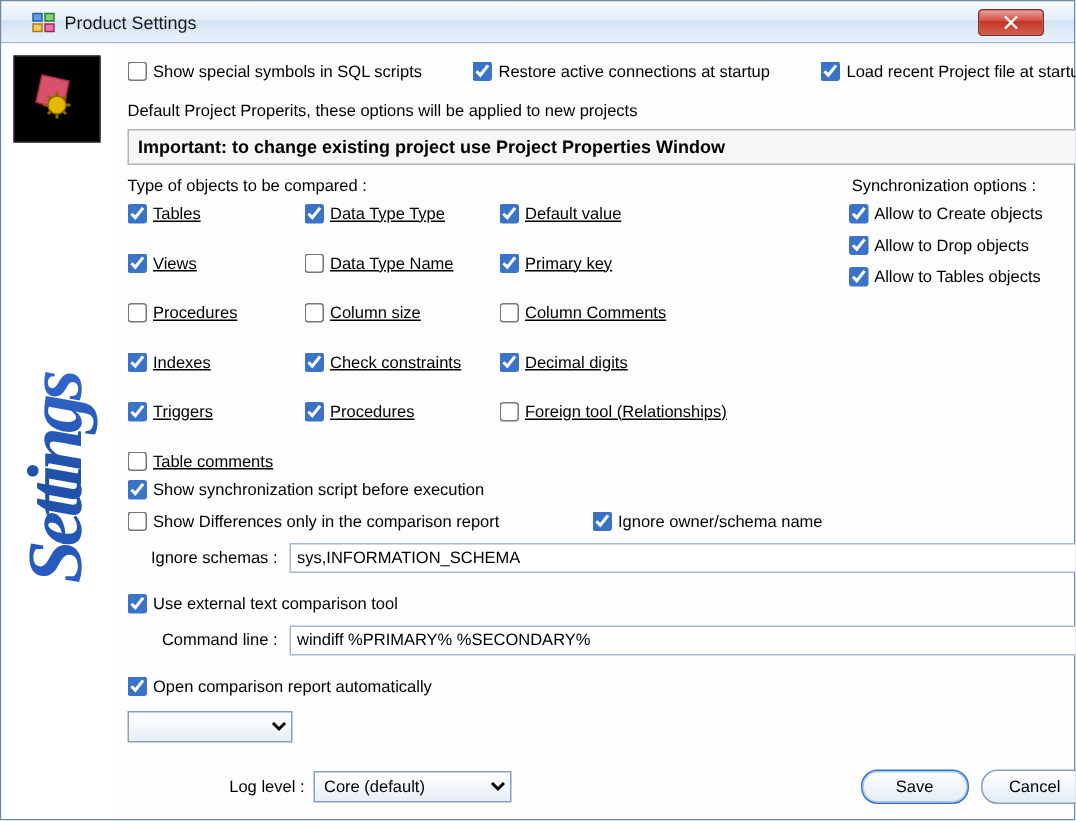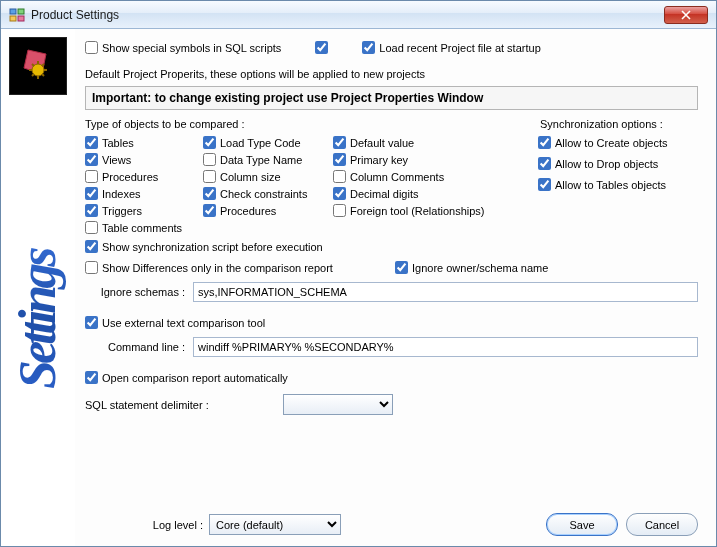--- a/index.html
+++ b/index.html
@@ -18,21 +18,21 @@
     background: #fff;
     border: 1px solid #6b8aab;
     display: flex;
     flex-direction: column;
   }
   .titlebar {
     height: 28px;
     background: linear-gradient(to bottom, #f7fbff 0%, #e4eef9 45%, #d3e3f4 46%, #e8f1fb 100%);
     display: flex;
     align-items: center;
-    padding: 0 8px;
+    padding: 0 20px;
     border-bottom: 1px solid #9db7d4;
   }
   .titlebar .app-icon {
     width: 16px; height: 16px; margin-right: 6px;
     display: inline-block;
   }
   .titlebar .title-text {
     color: #1a1a1a;
     font-size: 12px;
     flex: 1;
@@ -125,21 +125,22 @@
     gap: 8px;
   }
   .grid-sync {
     display: grid;
     grid-template-columns: 1fr 160px;
     column-gap: 10px;
   }
   .grid-inner {
     display: grid;
     grid-template-columns: 118px 130px 170px;
-    row-gap: 4px;
+    row-gap: 20px;
+    text-decoration: underline;
   }
   .pair-row {
     display: grid;
     grid-template-columns: 310px 1fr;
     margin-bottom: 8px;
   }
   .field-row {
     display: flex;
     align-items: center;
     gap: 8px;
@@ -244,20 +245,21 @@
 
     <div class="content">
 
       <div class="top-checks">
         <label class="chk">
             <input type="checkbox" style="">
             <span>Show special symbols in SQL scripts</span>
           </label>
         <label class="chk">
             <input type="checkbox" checked="" style="">
+            <span>Restore active connections at startup</span>
           </label>
         <label class="chk">
             <input type="checkbox" checked="" style="">
             <span>Load recent Project file at startup</span>
           </label>
       </div>
 
       <div class="section-caption">Default Project Properits, these options will be applied to new projects</div>
       <div class="important-bar">Important: to change existing project use Project Properties Window</div>
 
@@ -267,21 +269,21 @@
       </div>
 
       <div class="grid-sync">
         <div class="grid-inner">
           <label class="chk">
               <input type="checkbox" checked="" style="">
               <span>Tables</span>
             </label>
           <label class="chk">
               <input type="checkbox" checked="" style="">
-              <span>Load Type Code</span>
+              <span>Data Type Type</span>
             </label>
           <label class="chk">
               <input type="checkbox" checked="" style="">
               <span>Default value</span>
             </label>
 
           <label class="chk">
               <input type="checkbox" checked="" style="">
               <span>Views</span>
             </label>
@@ -393,21 +395,20 @@
       </div>
 
       <div class="spacer"></div>
 
       <label class="chk" style="margin-bottom:10px;">
           <input type="checkbox" checked="" style="">
           <span>Open comparison report automatically</span>
         </label>
 
       <div class="delim-row">
-        <span class="lbl">SQL statement delimiter :</span>
         <select style="width:110px;">
           <option></option>
         </select>
       </div>
 
       <div class="bottom-row">
         <span class="lbl">Log level :</span>
         <select style="width:132px;">
           <option>Core (default)</option>
         </select>

